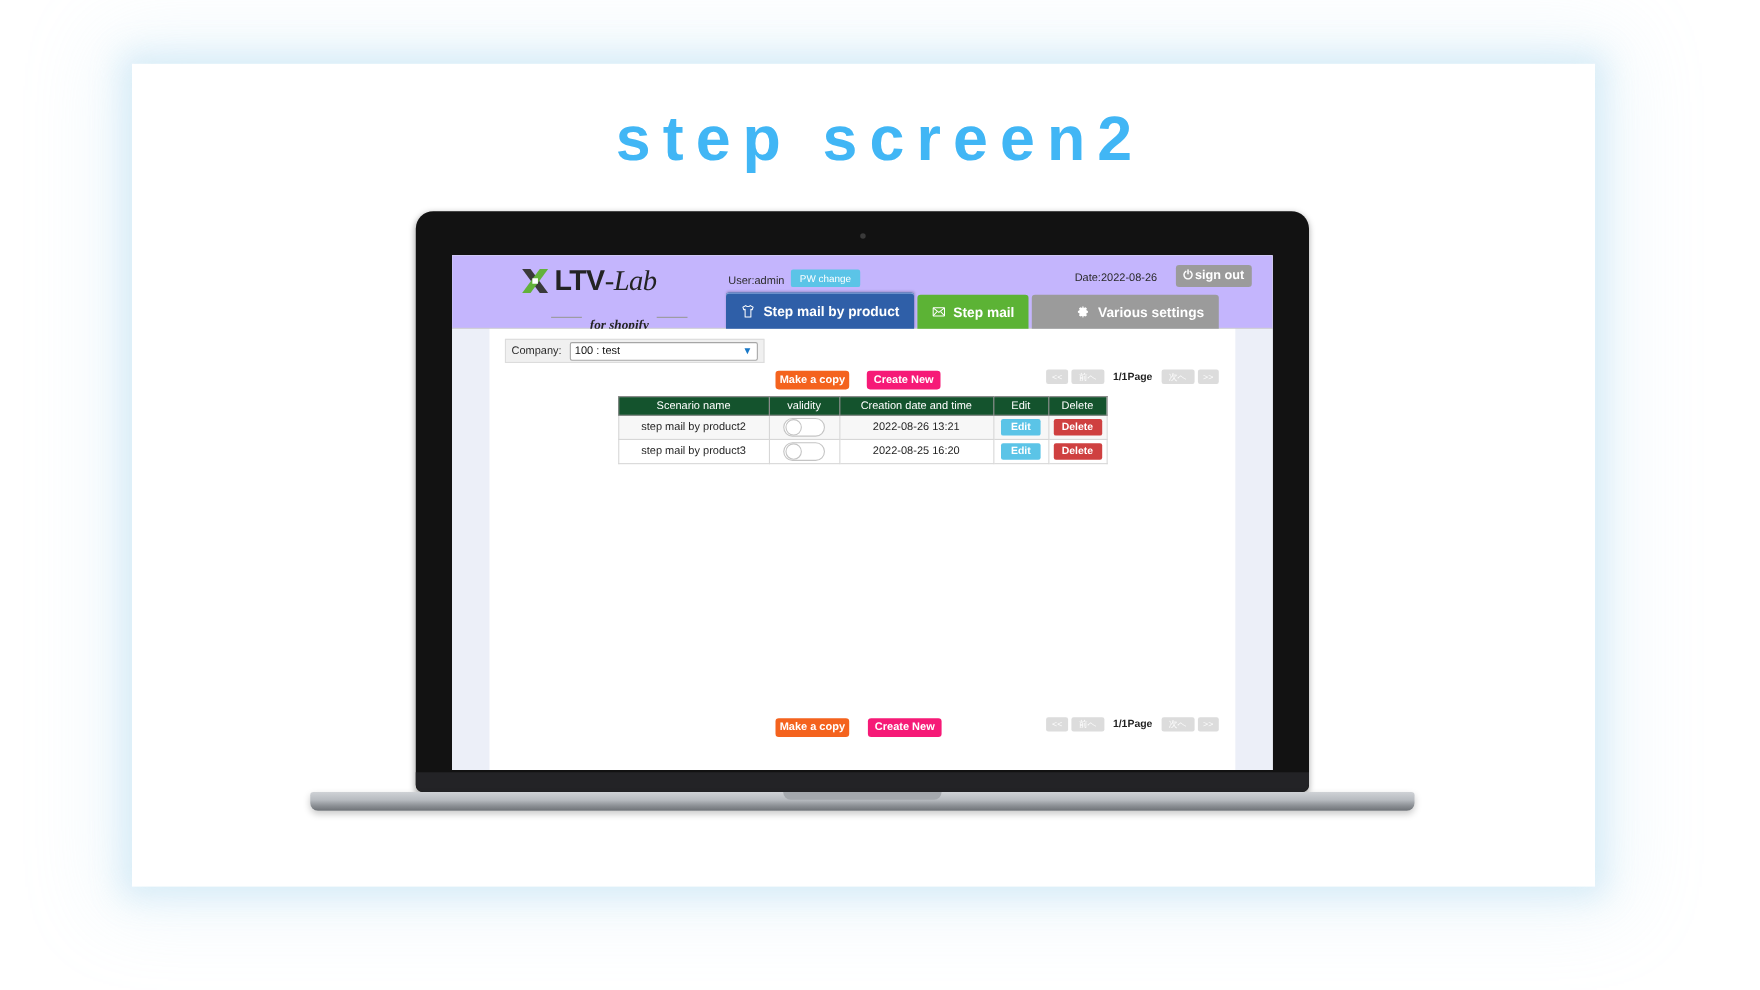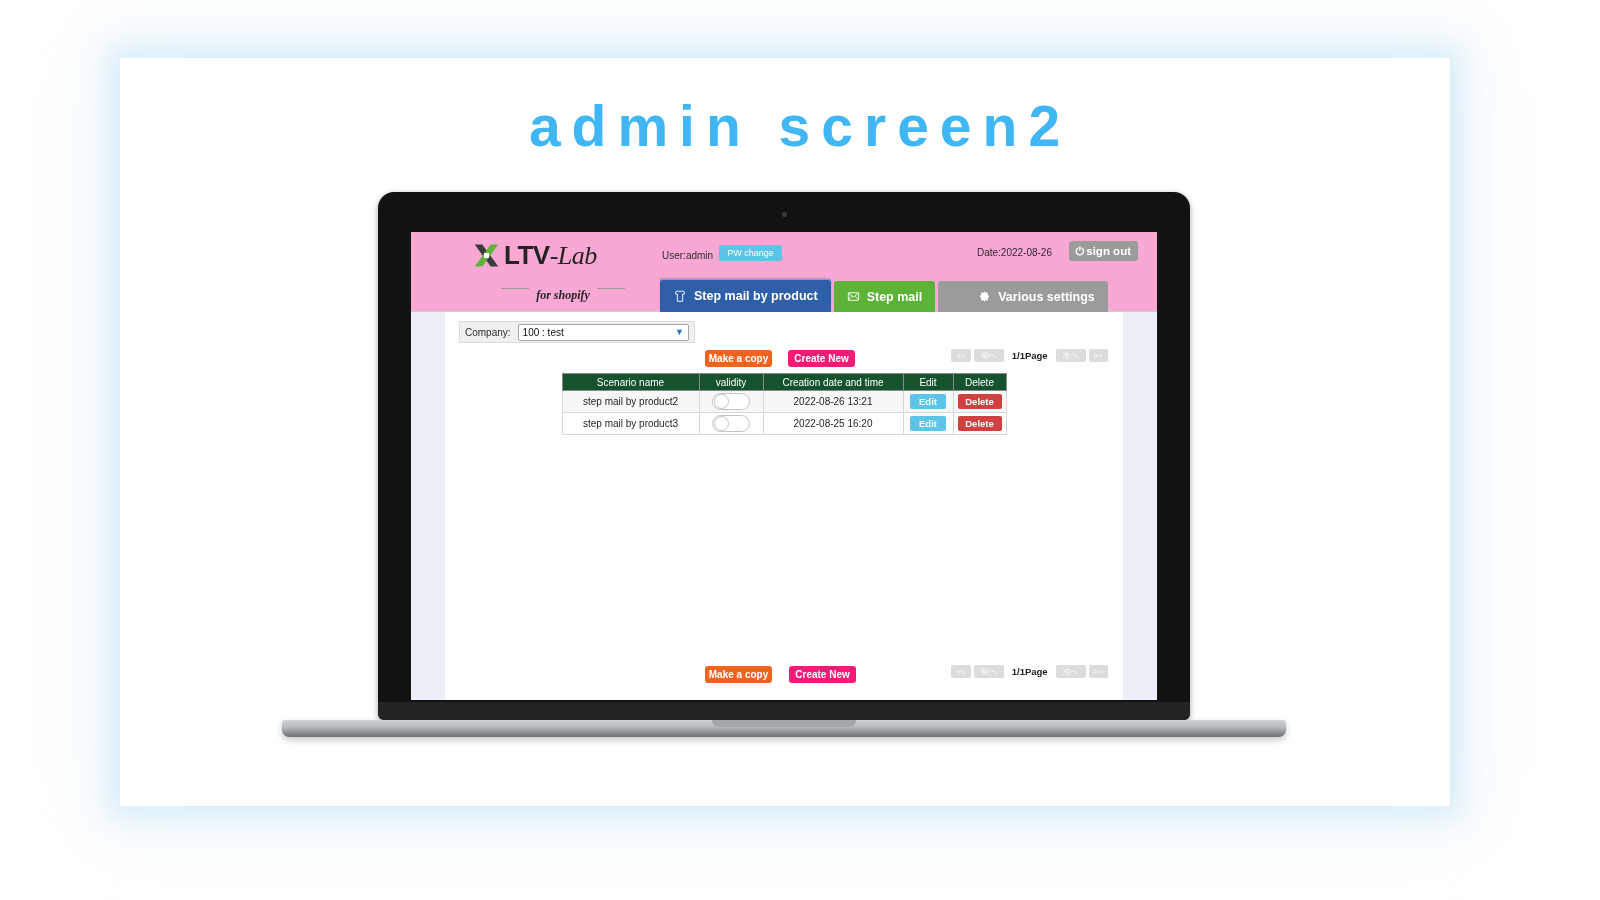--- a/index.html
+++ b/index.html
@@ -126,22 +126,22 @@
     position: absolute;
     inset: 0;
     background: #eceff8;
     font-size: 10px;
     color: #222;
   }
 
   
   .app-header {
     position: relative;
-    height: 80px;
-    background: #f9a8d4;
+    height: 67px;
+    background: #c4b5fd;
     border-bottom: 1px solid #cfcfcf;
   }
 
   .brand {
     position: absolute;
     left: 62px;
     top: 7px;
     width: 180px;
     height: 54px;
   }
@@ -512,21 +512,21 @@
   .bottom-toolbar .btn-create-new { left: 330px; top: 7px; }
   .bottom-toolbar .pager { right: 1px; top: 6px; }
 </style>
 </head>
 <body>
 
 <div class="stage">
 
   <div class="glow-card"></div>
 
-  <div class="page-title">admin screen2</div>
+  <div class="page-title">step screen2</div>
 
   <div class="laptop">
     <div class="laptop-lid">
       <div class="laptop-camera"></div>
 
       <div class="laptop-screen">
 
         <div class="app">
 
           <div class="app-header">

